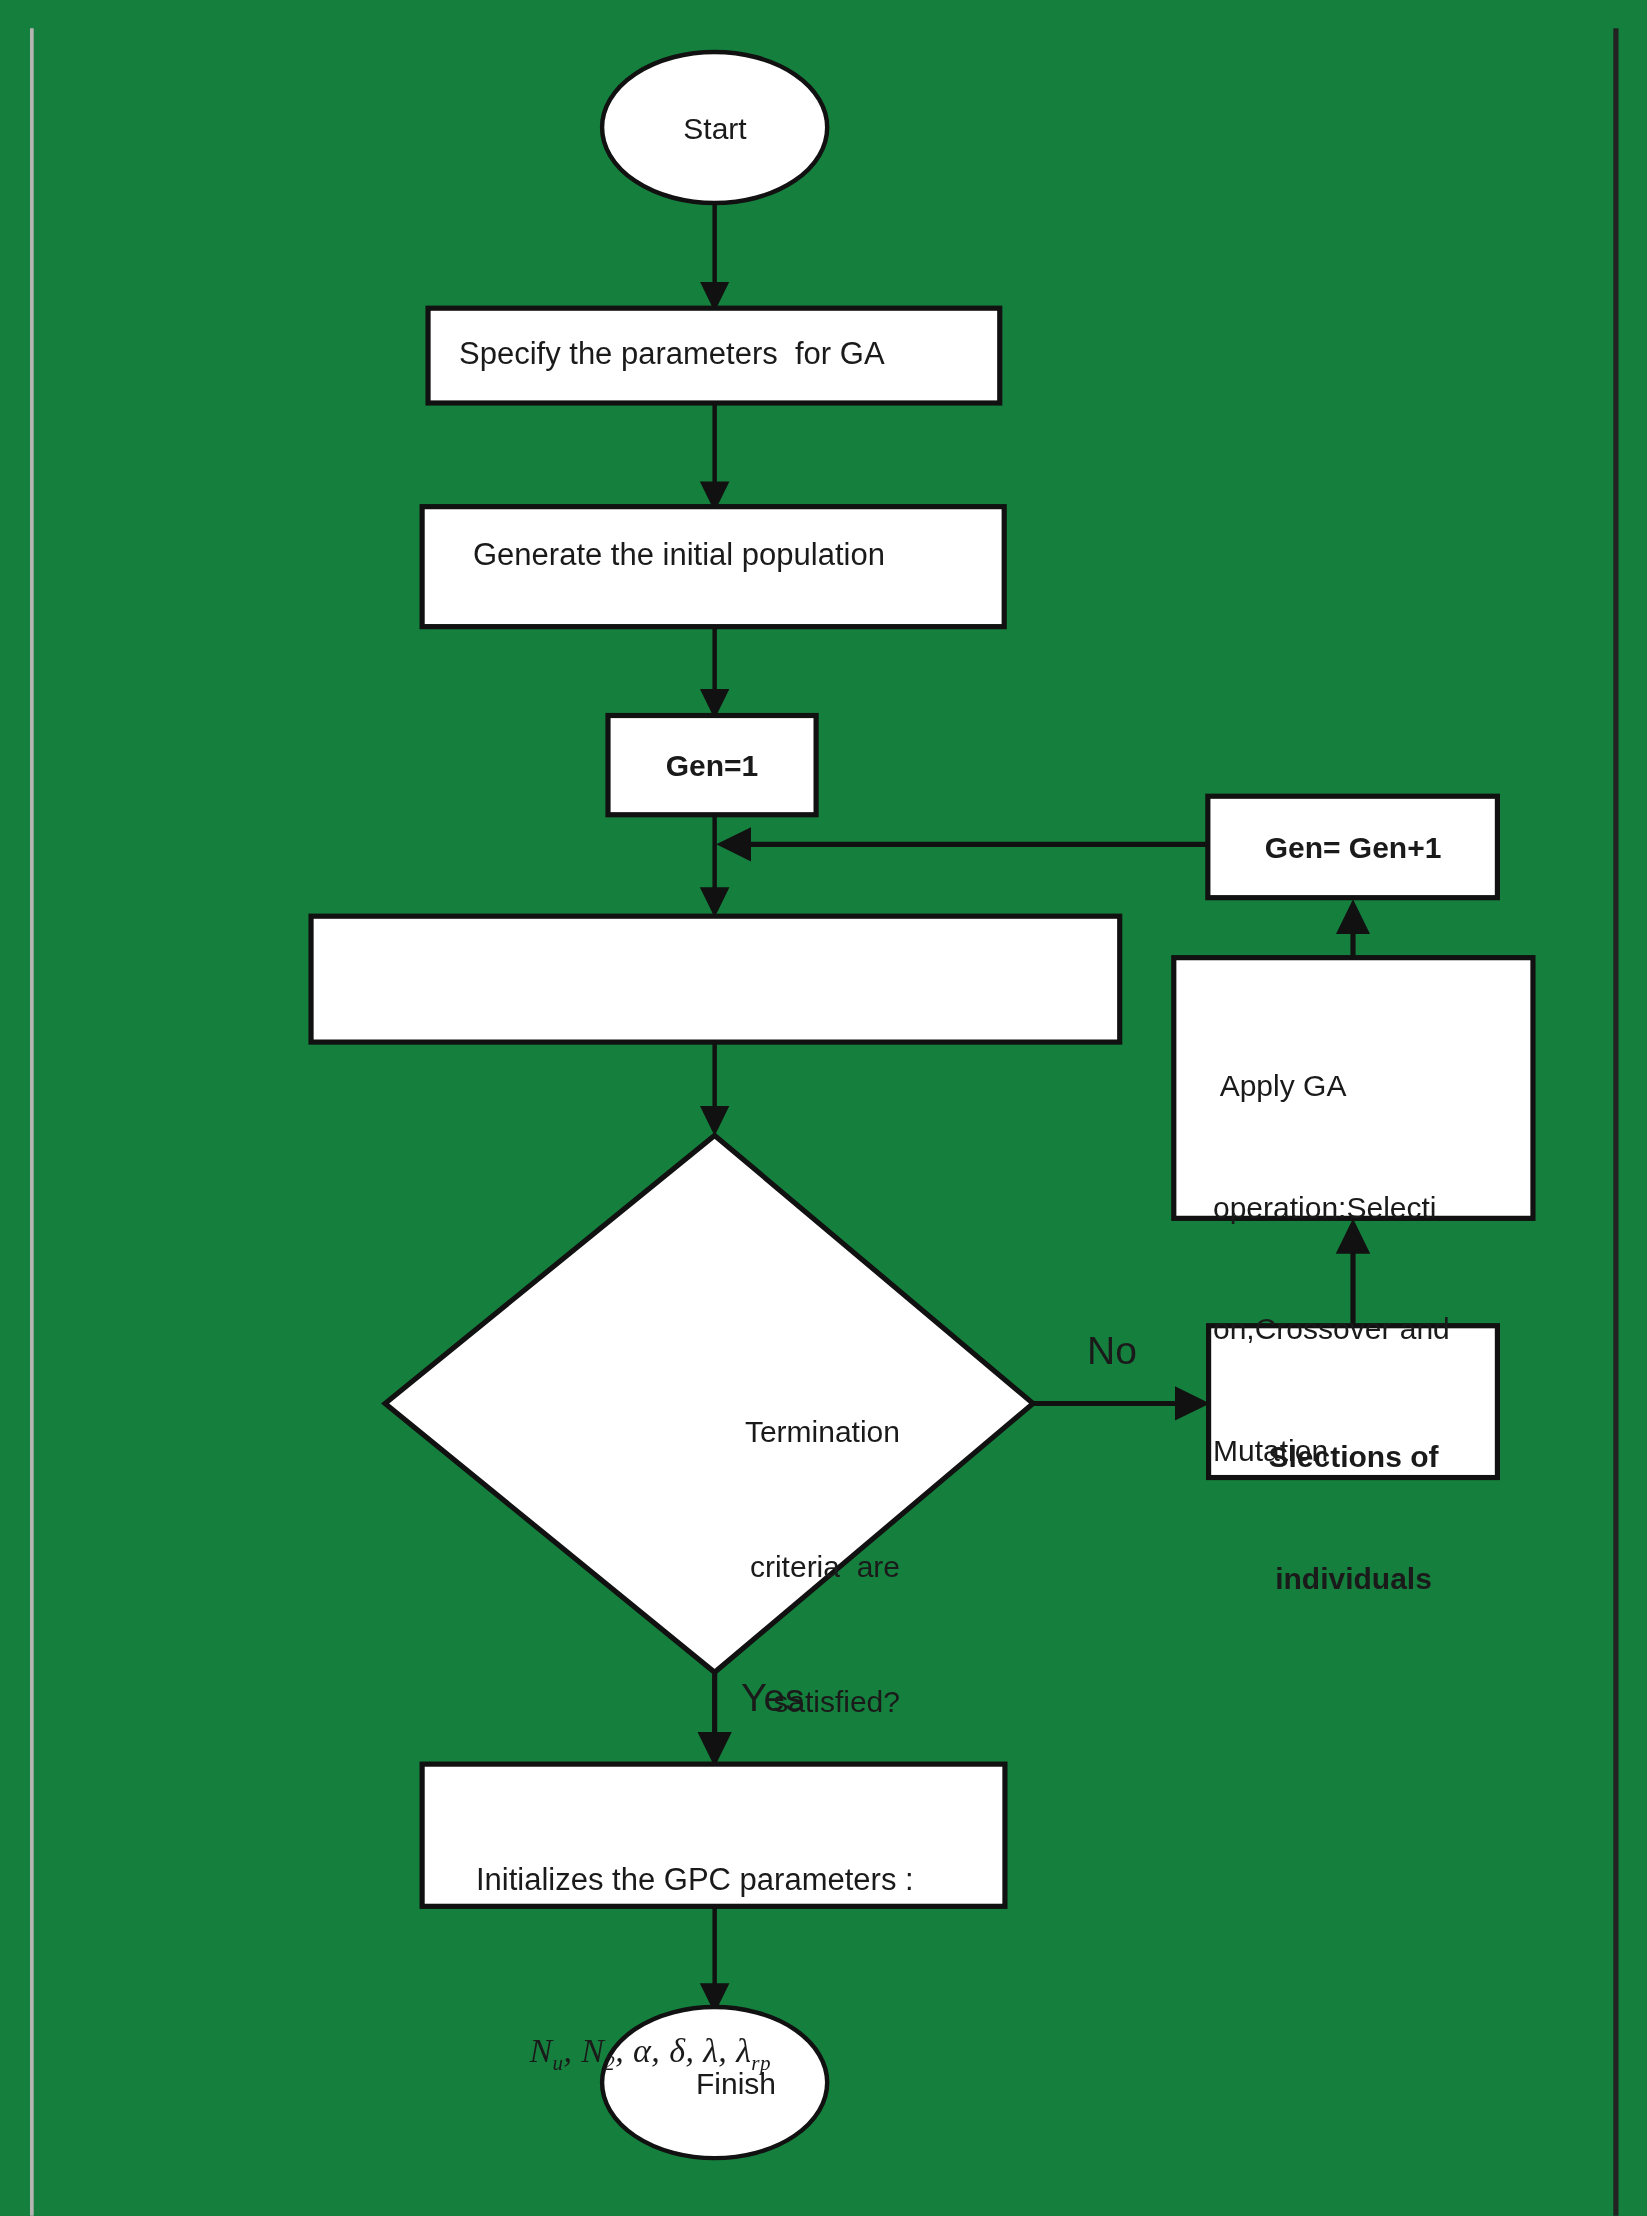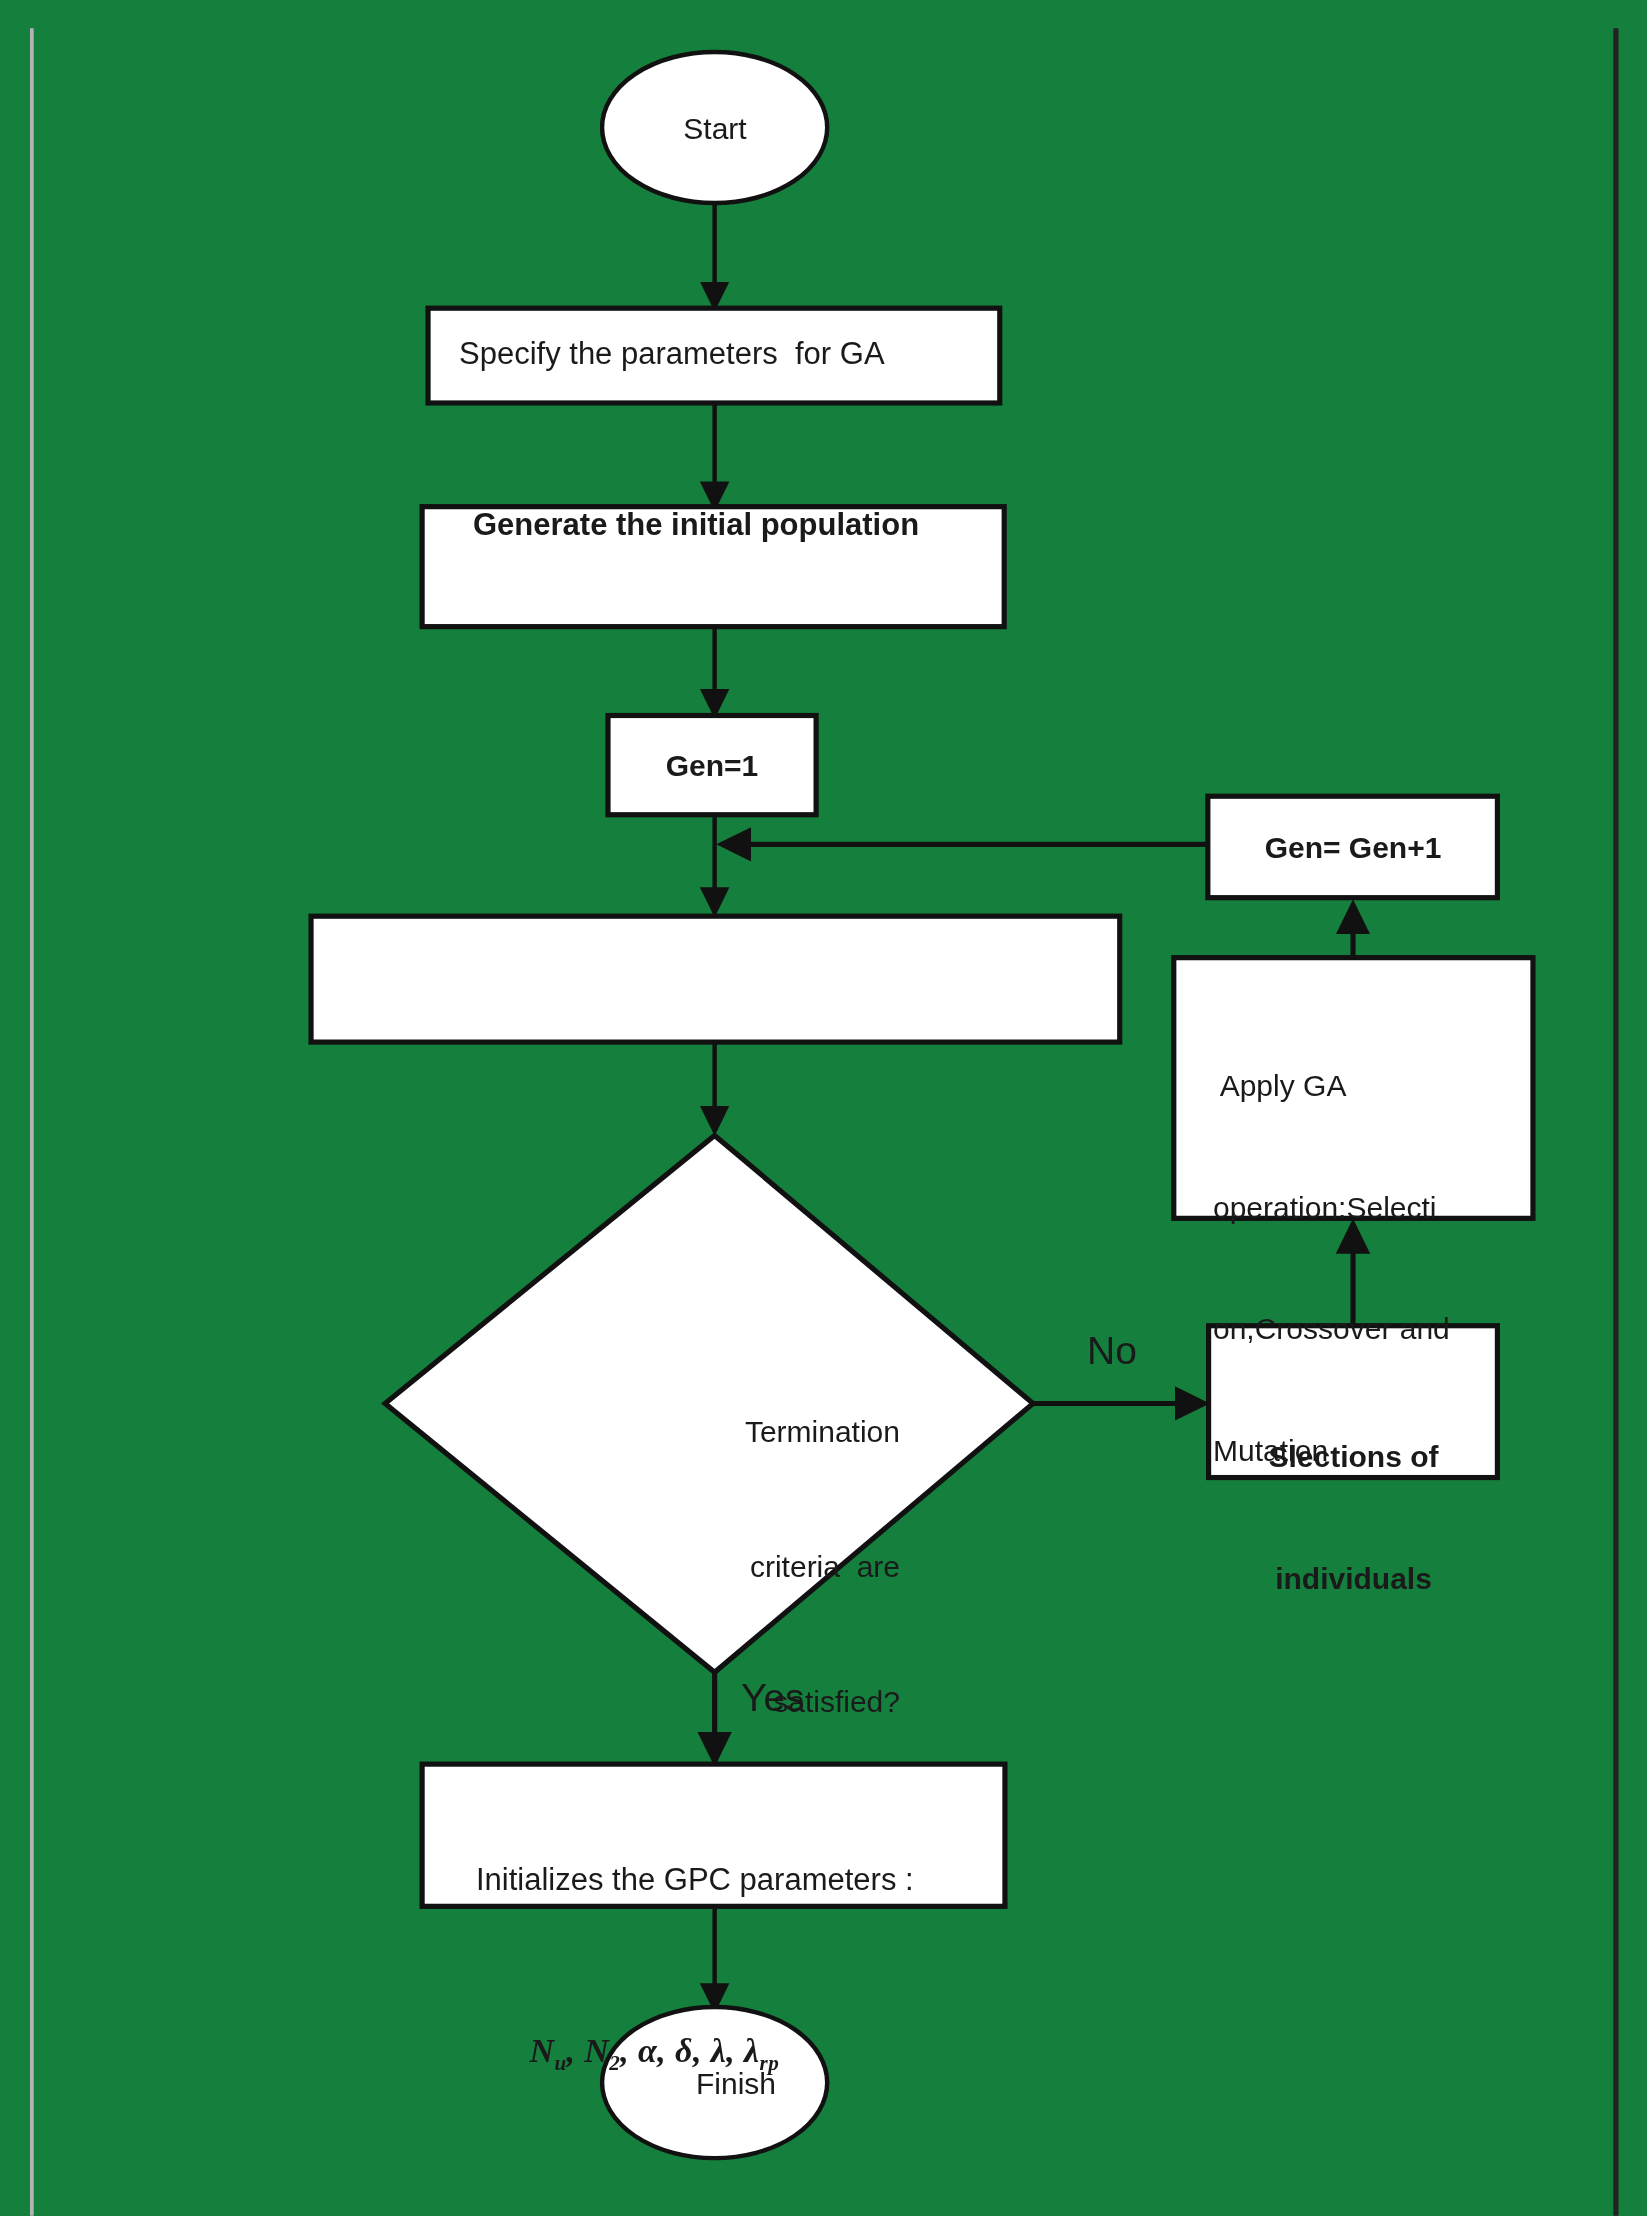--- a/index.html
+++ b/index.html
@@ -127,21 +127,21 @@
 
     <line x1="965" y1="2574" x2="965" y2="2712" stroke="#111111" stroke-width="6" marker-end="url(#arrow)"></line>
 
     <ellipse cx="965" cy="2812" rx="152" ry="102" fill="#ffffff" stroke="#111111" stroke-width="6"></ellipse>
   </svg>
 
   <div class="node-label lbl-start" style="left:604px; top:110px; width:222px;">Start</div>
 
   <div class="node-label lbl-proc" style="left:459px; top:334px; width:533px;">Specify the parameters  for GA</div>
 
-  <div class="node-label lbl-proc" style="left:473px; top:505px; width:533px;font-weight:bold;">Generate the initial population</div>
+  <div class="node-label lbl-proc" style="left:473px; top:535px; width:533px;">Generate the initial population</div>
 
   <div class="node-label lbl-gen" style="left:608px; top:747px; width:208px;">Gen=1</div>
 
   <div class="node-label lbl-gen" style="left:1208px; top:829px; width:290px;">Gen= Gen+1</div>
 
 
   <div class="node-label lbl-multiline" style="left:1213px; top:985px; width:319px;">
     <div> Apply GA</div>
     <div>operation:Selecti</div>
     <div>on,Crossover and</div>
@@ -158,21 +158,21 @@
     <div>Slections of</div>
     <div>individuals</div>
   </div>
 
   <div class="node-label lbl-branch" style="left:1087px; top:1326px; width:119px;">No</div>
 
   <div class="node-label lbl-branch" style="left:741px; top:1673px; width:133px;">Yes</div>
 
   <div class="node-label" style="left:476px; top:1781px; width:541px; font-size:31px;">
     <div>Initializes the GPC parameters :</div>
-    <div class="math-line" style="margin-top:6px;font-weight:bold;">
+    <div class="math-line" style="margin-top:6px;">
       <span>N<sub>u</sub></span><span>,&nbsp;</span><span>N<sub>2</sub></span><span>,&nbsp;</span><span>α</span><span>,&nbsp;</span><span>δ</span><span>,&nbsp;</span><span>λ</span><span>,&nbsp;</span><span>λ<sub>rp</sub></span>
     </div>
   </div>
 
   <div class="node-label lbl-finish" style="left:625px; top:2065px; width:222px;">Finish</div>
 
 </div>
 
 
 </body></html>

